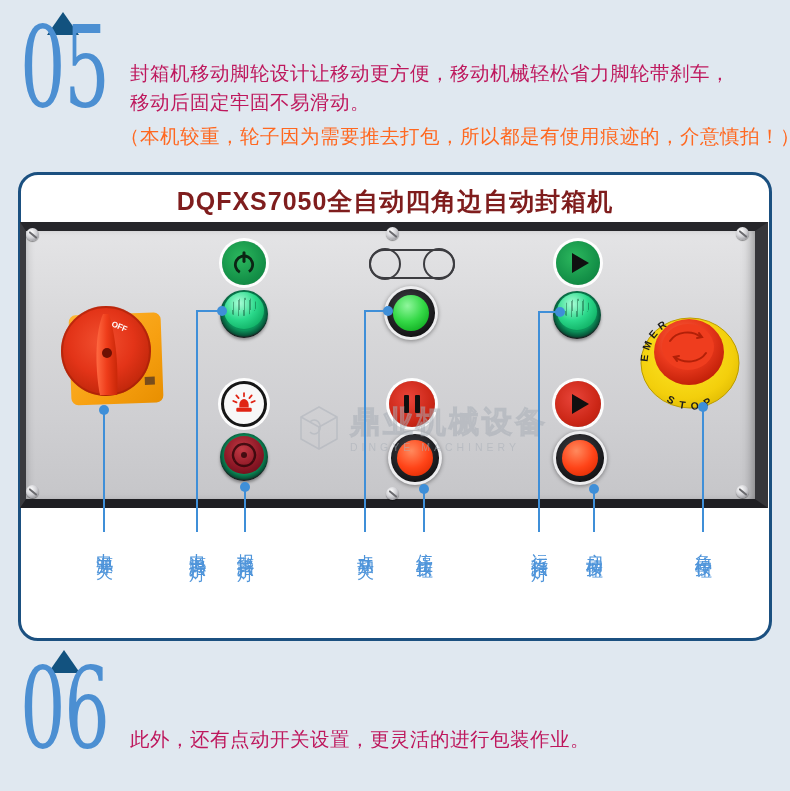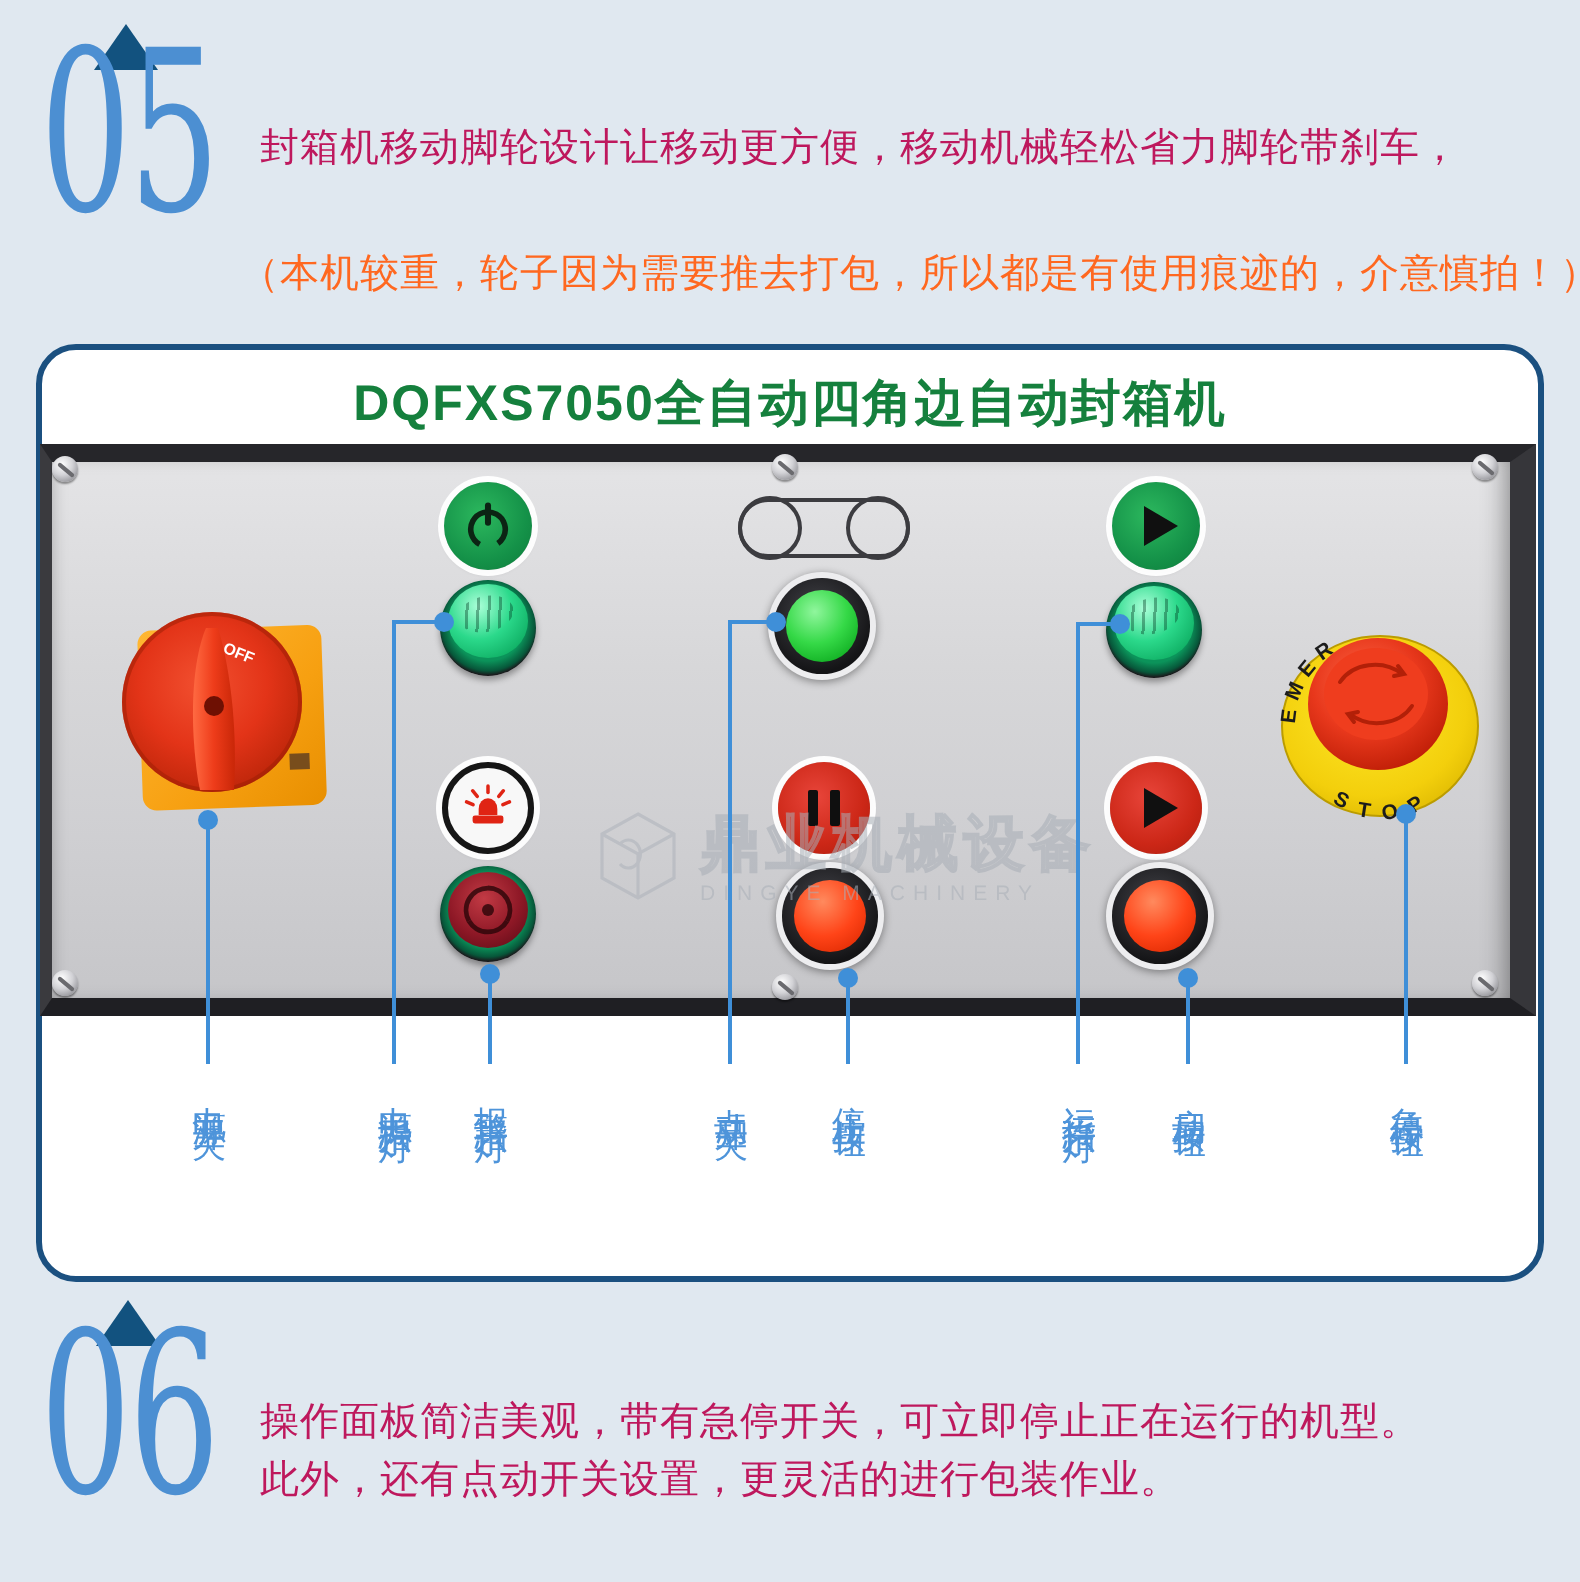--- a/index.html
+++ b/index.html
@@ -9,21 +9,21 @@
 
   
   .tri{width:0;height:0;border-left:16px solid transparent;border-right:16px solid transparent;border-bottom:23px solid #12527f;}
   .bignum{font-family:"DejaVu Serif",serif;font-size:112px;line-height:112px;color:#4c8fd2;transform:scaleX(.64);transform-origin:0 0;letter-spacing:-2px;}
   .sec-title{font-size:30px;font-weight:bold;color:#2e4156;letter-spacing:2px;}
   .body-line{font-size:19.5px;color:#be185d;letter-spacing:.5px;white-space:nowrap;}
   .note-line{font-size:19.5px;color:#ff6820;letter-spacing:.5px;white-space:nowrap;}
 
   
   .card{left:18px;top:172px;width:748px;height:463px;background:#ffffff;border:3px solid #1b5080;border-radius:20px;}
-  .card-title{left:18px;top:185px;width:754px;text-align:center;font-size:25px;font-weight:600;color:#15803d;letter-spacing:1px;}
+  .card-title{left:18px;top:185px;width:754px;text-align:center;font-size:25px;font-weight:600;color:#7f1d1d;letter-spacing:1px;}
 
   
   .panel{left:20px;top:222px;width:748px;height:286px;box-sizing:border-box;
          border-style:solid;border-color:#26262a #36363a #1f1f23 #3a3a3e;border-width:9px 13px 9px 6px;
          background:linear-gradient(180deg,#e4e4e6,#d7d7d9 38%,#cfcfd2 70%,#c6c6c9);
          box-shadow:inset -9px 0 12px -7px rgba(0,0,0,.4), inset 6px 0 8px -6px rgba(0,0,0,.25);}
   .screw{width:13px;height:13px;border-radius:50%;background:radial-gradient(circle at 38% 32%,#ffffff,#d2d2d6 45%,#97979c 80%,#7c7c82);box-shadow:0 1px 1px rgba(0,0,0,.4);}
   .screw::after{content:"";position:absolute;left:1.5px;top:5.5px;width:10px;height:2px;background:#6a6a6e;transform:rotate(40deg);border-radius:1px;}
 
   
@@ -67,20 +67,21 @@
   .vlabel{position:absolute;top:540px;width:20px;writing-mode:vertical-rl;text-orientation:upright;font-size:17px;line-height:20px;letter-spacing:3px;color:#4e94da;text-align:left;}
 </style>
 </head>
 <body>
 
 <div class="page">
 
   <div class="abs tri" style="left:47px;top:12px;"></div>
   <div class="abs bignum" style="left:20px;top:11px;">05</div>
   <div class="abs body-line" style="left:130px;top:60px;">封箱机移动脚轮设计让移动更方便，移动机械轻松省力脚轮带刹车，</div>
+  <div class="abs body-line" style="left:130px;top:89px;">移动后固定牢固不易滑动。</div>
   <div class="abs note-line" style="left:120px;top:123px;">（本机较重，轮子因为需要推去打包，所以都是有使用痕迹的，介意慎拍！）</div>
 
   <div class="abs card"></div>
   <div class="abs card-title">DQFXS7050全自动四角边自动封箱机</div>
 
   <div class="abs panel"></div>
 
   <div class="abs screw" style="left:26px;top:228px;"></div>
   <div class="abs screw" style="left:386px;top:227px;"></div>
   <div class="abs screw" style="left:736px;top:227px;"></div>
@@ -269,16 +270,15 @@
   <div class="vlabel" style="left:187px;">电源指示灯</div>
   <div class="vlabel" style="left:235px;">报警指示灯</div>
   <div class="vlabel" style="left:355px;">点动开关</div>
   <div class="vlabel" style="left:414px;">停止按钮</div>
   <div class="vlabel" style="left:529px;">运行指示灯</div>
   <div class="vlabel" style="left:584px;">启动按钮</div>
   <div class="vlabel" style="left:693px;">急停按钮</div>
 
   <div class="abs tri" style="left:48px;top:650px;"></div>
   <div class="abs bignum" style="left:20px;top:652px;">06</div>
-  <div class="abs body-line" style="left:130px;top:697px;">操作面板简洁美观，带有急停开关，可立即停止正在运行的机型。</div>
   <div class="abs body-line" style="left:130px;top:726px;">此外，还有点动开关设置，更灵活的进行包装作业。</div>
 
 </div>
 
 </body></html>

